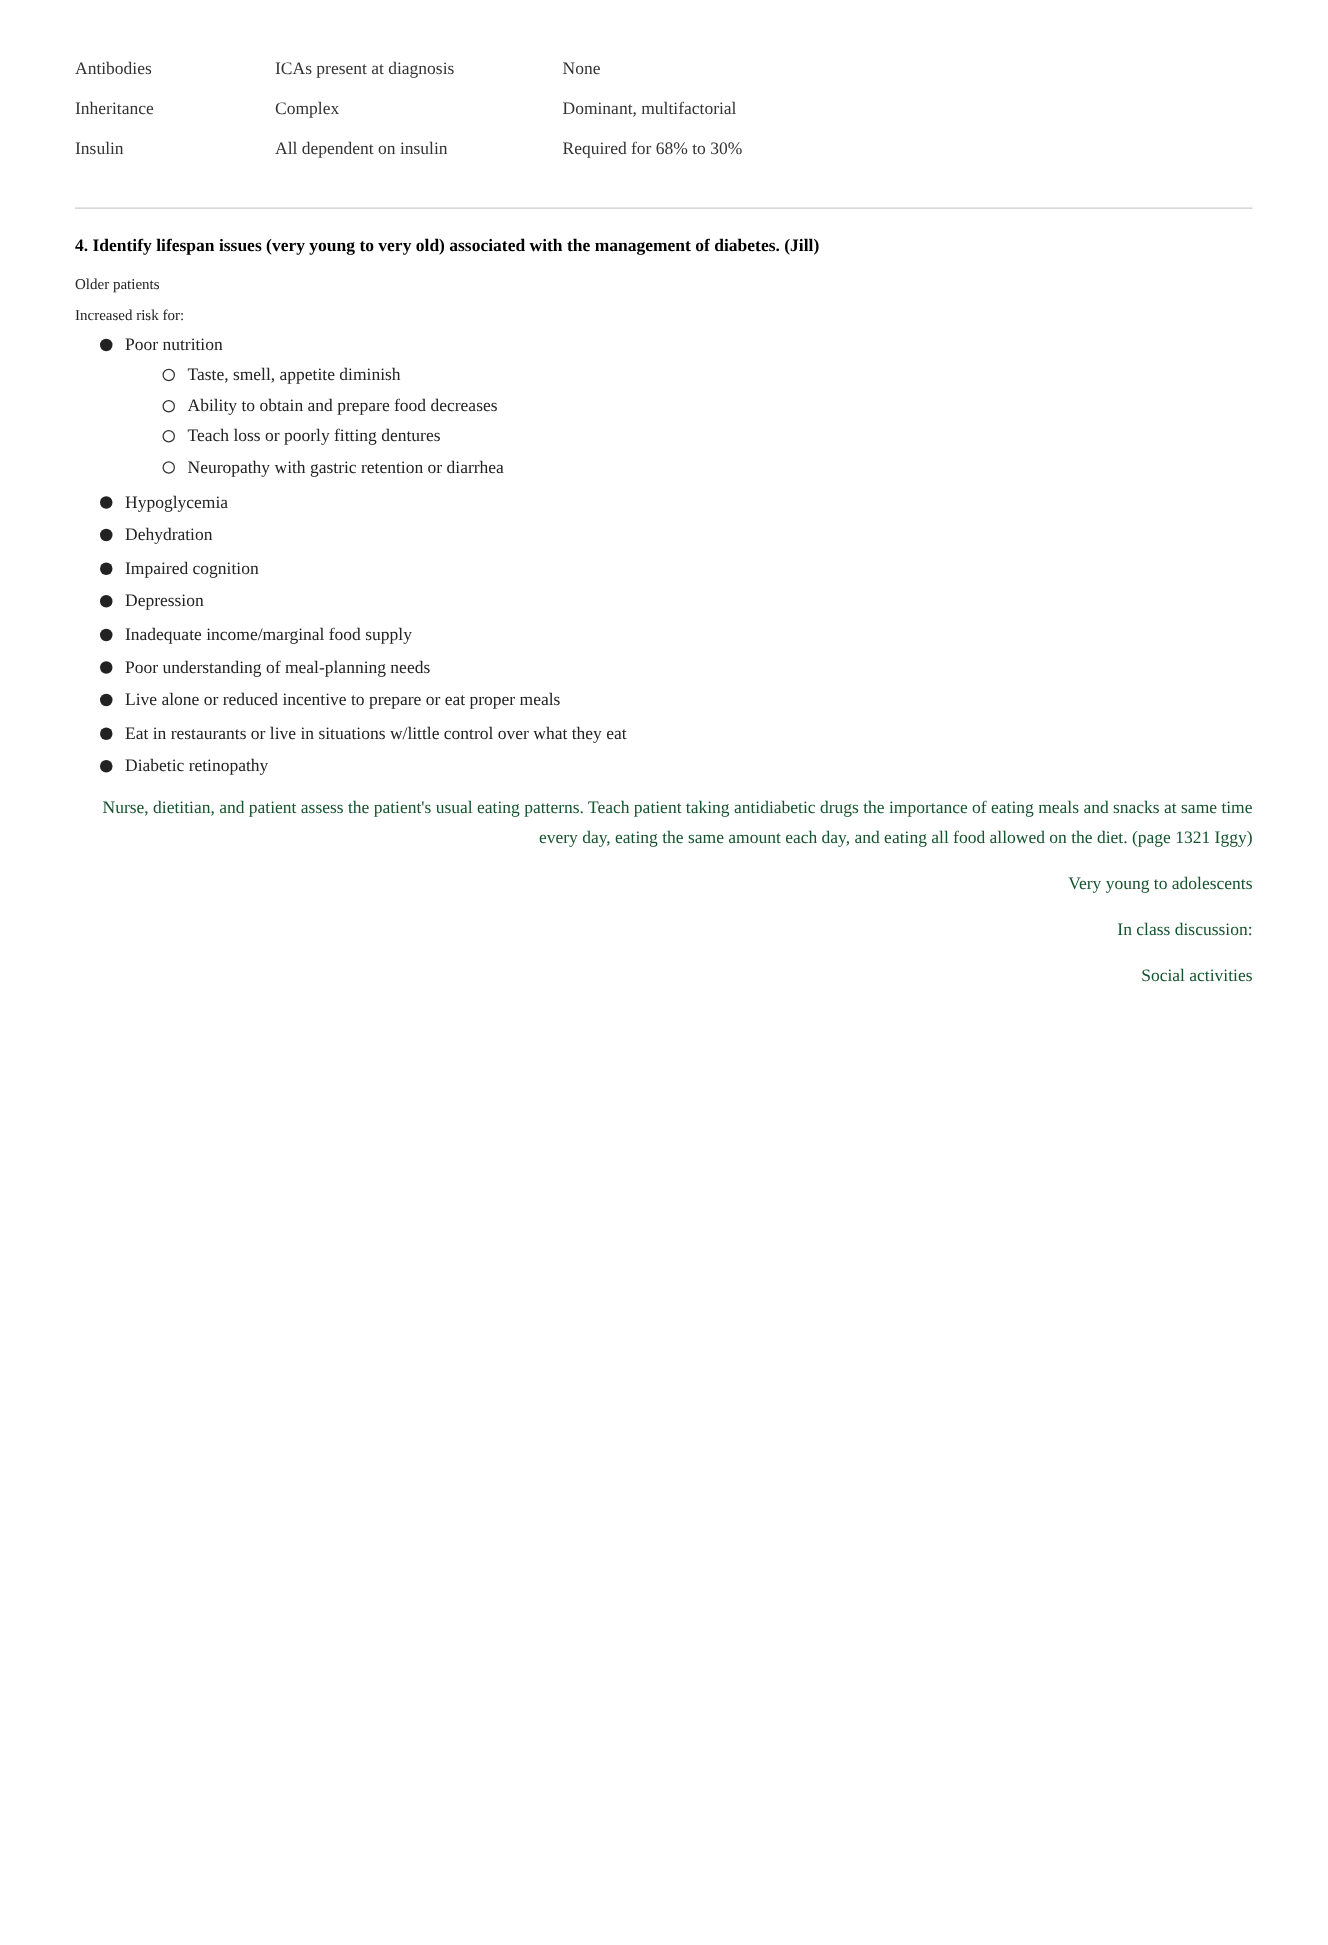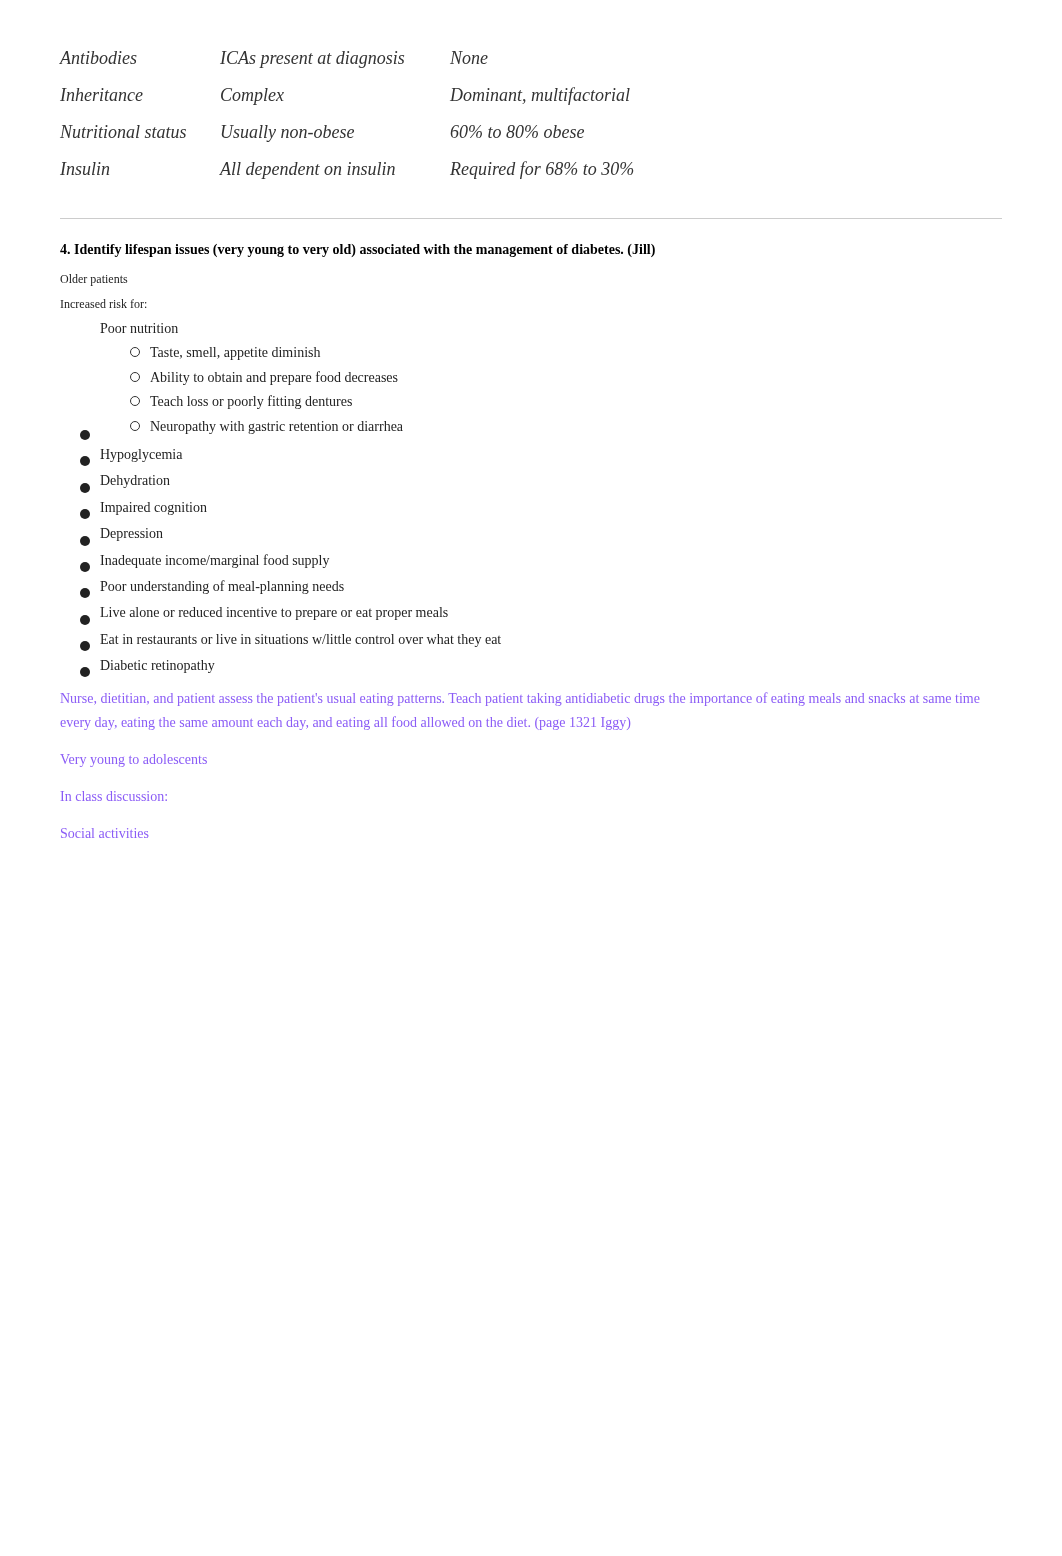--- a/index.html
+++ b/index.html
@@ -20,23 +20,22 @@
       margin-bottom: 30px;
     }
     table {
       border-collapse: collapse;
       width: 100%;
       margin-bottom: 10px;
     }
     td {
       padding: 8px 16px 8px 0;
       vertical-align: top;
-      font-size: 18px;
+      font-size: 14px;
       color: #333;
-      font-style: italic;
     }
     td:first-child {
       width: 160px;
     }
     td:nth-child(2) {
       width: 230px;
     }
     tr {
       border-bottom: none;
     }
@@ -52,21 +51,21 @@
       margin: 10px 0 6px 0;
       color: #222;
     }
     .bullet-list {
       list-style: none;
       padding: 0;
       margin: 0 0 10px 20px;
     }
     .bullet-list > li {
       display: flex;
-      align-items: flex-end;
+      align-items: flex-start;
       margin-bottom: 4px;
       font-size: 14px;
       line-height: 1.6;
     }
     .bullet-dot {
       width: 10px;
       height: 10px;
       background: #222;
       border-radius: 50%;
       margin-top: 5px;
@@ -92,21 +91,22 @@
       border-radius: 50%;
       margin-top: 5px;
       margin-right: 10px;
       flex-shrink: 0;
       background: transparent;
     }
     .paragraph {
       font-size: 14px;
       line-height: 1.65;
       margin-bottom: 14px;
-      color: #8b5cf6;
+      color: #14532d;
+      text-align: right;
     }
     .divider {
       border: none;
       border-top: 1px solid #ccc;
       margin: 18px 0;
     }
   </style>
 </head>
 <body>
 
@@ -117,25 +117,20 @@
           <td>Antibodies</td>
           <td>ICAs present at diagnosis</td>
           <td>None</td>
         </tr>
         <tr>
           <td>Inheritance</td>
           <td>Complex</td>
           <td>Dominant, multifactorial</td>
         </tr>
         <tr>
-          <td>Nutritional status</td>
-          <td>Usually non-obese</td>
-          <td>60% to 80% obese</td>
-        </tr>
-        <tr>
           <td>Insulin</td>
           <td>All dependent on insulin</td>
           <td>Required for 68% to 30%</td>
         </tr>
       </tbody>
   </table>
 </div>
 
 <hr class="divider">
 

